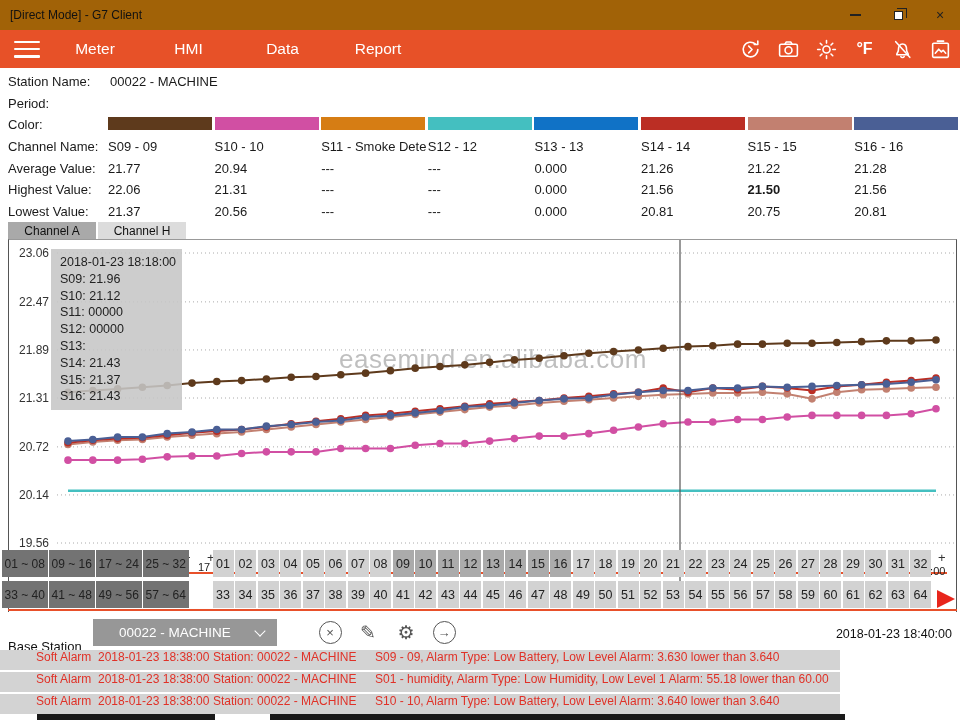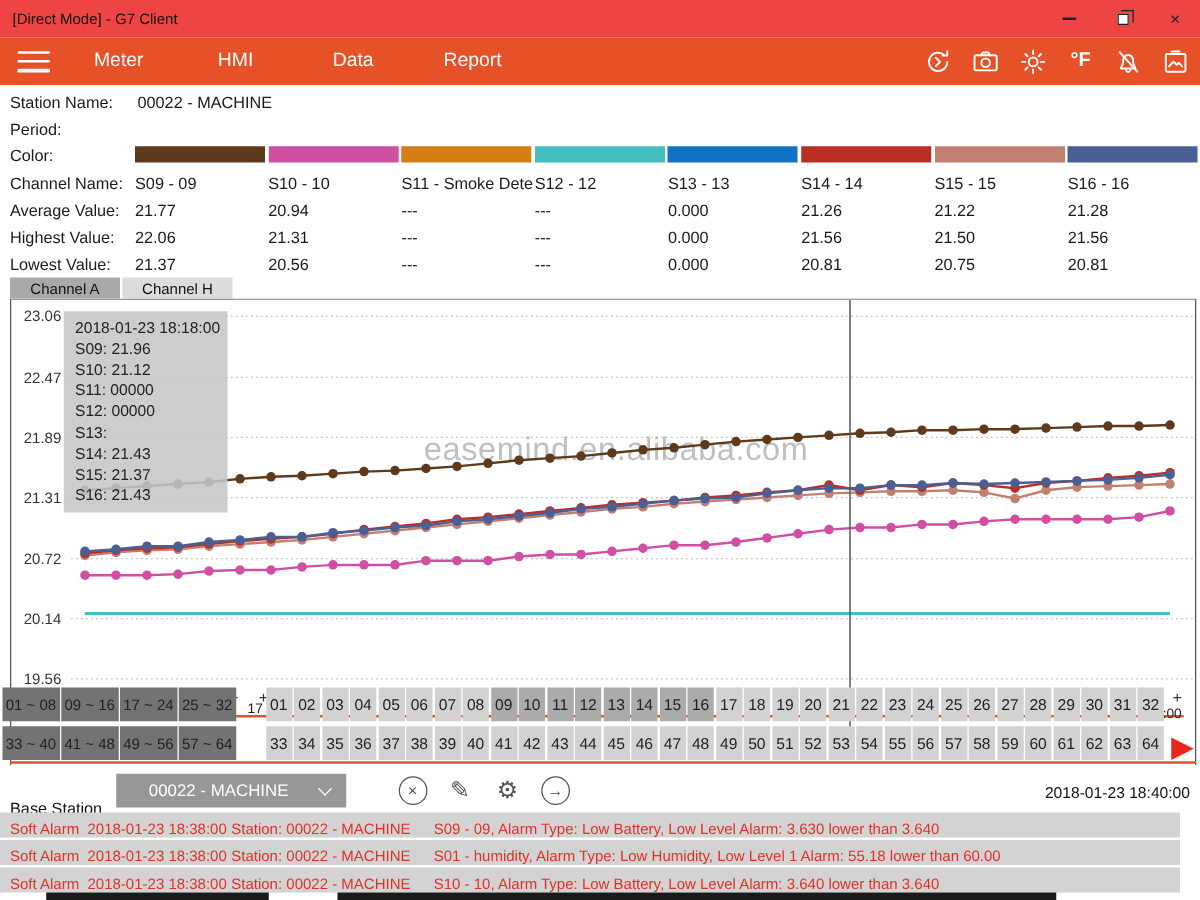--- a/index.html
+++ b/index.html
@@ -1,20 +1,20 @@
 <!DOCTYPE html>
 <html><head>
 <meta charset="utf-8">
 <style>
   * { margin:0; padding:0; box-sizing:border-box; }
   html,body { width:960px; height:720px; background:#fff; font-family:"Liberation Sans",sans-serif; }
   #app { position:relative; width:960px; height:720px; background:#fff; overflow:hidden; }
 
   
-  .titlebar { position:absolute; left:0; top:0; width:960px; height:30px; background:#ef4444; }
+  .titlebar { position:absolute; left:0; top:0; width:960px; height:30px; background:#a16207; }
   .title-text { position:absolute; left:10px; top:8px; font-size:12px; color:#111; }
   .win-btn { position:absolute; top:6px; width:20px; height:18px; display:flex; align-items:center; justify-content:center; color:#222; font-size:14px; cursor:default; }
   .wb-min { left:845px; } .wb-max { left:888px; } .wb-close { left:930px; }
   .min-bar { width:11px; height:1.5px; background:#222; }
   .restore-box { width:9px; height:9px; border:1.2px solid #222; position:relative; background:#fff; }
   .restore-box:before { content:""; position:absolute; left:2px; top:-4px; width:9px; height:9px; border:1.2px solid #222; border-left:none; border-bottom:none; }
 
   
   .navbar { position:absolute; left:0; top:30px; width:960px; height:38px; background:#E75128; display:flex; align-items:center; }
   .hamburger { margin-left:14px; width:26px; height:17px; display:flex; flex-direction:column; justify-content:space-between; }
@@ -67,21 +67,21 @@
   
   .footer-label { position:absolute; left:8px; top:627px; font-size:13px; color:#111;margin-top:12px; }
   .dropdown { position:absolute; left:93px; top:619px; width:184px; height:27px; background:#979797; color:#fff; font-size:13.5px; display:flex; align-items:center; padding-left:26px; }
   .dd-chev { position:absolute; right:13px; top:8px; width:8px; height:8px; border-right:1.6px solid #fff; border-bottom:1.6px solid #fff; transform:rotate(45deg); }
   .f-icon { position:absolute; top:619px; width:26px; height:26px; display:flex; align-items:center; justify-content:center; color:#555; }
   .circ { width:23px; height:23px; border:1.5px solid #555; border-radius:50%; display:flex; align-items:center; justify-content:center; font-size:13px; color:#555; }
   .glyph { font-size:19px; color:#555; }
   .footer-time { position:absolute; right:8px; top:627px; font-size:12.5px; color:#111; }
 
   
-  .alarm-row { position:absolute; left:0; width:944px; height:20px; background:#D3D3D3; display:flex; align-items:flex-end; color:#E0火; }
+  .alarm-row { position:absolute; left:0; width:840px; height:20px; background:#D3D3D3; display:flex; align-items:flex-start; color:#E0火;padding-left:28px; }
   .alarm-row span { color:#E03127; font-size:12px; white-space:nowrap; }
   .al-type { margin-left:8px; width:62px; }
   .al-time { width:115px; }
   .al-station { width:162px; }
 
   .bottom-bar { position:absolute; top:714px; height:6px; background:#1a1a1a; }
 </style>
 </head>
 <body>
 
@@ -197,21 +197,21 @@
         <div class="swatch" style="background: rgb(187, 46, 36);"></div>
         <div class="ch-cell" style="top: 22px;">S14 - 14</div>
         <div class="ch-cell" style="top: 44px;">21.26</div>
         <div class="ch-cell" style="top: 65px;">21.56</div>
         <div class="ch-cell" style="top: 87px;">20.81</div>
       </div>
       <div class="channel-col" style="left: 747.6px;">
         <div class="swatch" style="background: rgb(194, 128, 112);"></div>
         <div class="ch-cell" style="top: 22px;">S15 - 15</div>
         <div class="ch-cell" style="top: 44px;">21.22</div>
-        <div class="ch-cell" style="top: 65px;">21.50</div>
+        <div class="ch-cell" style="top: 65px; font-weight: bold;">21.50</div>
         <div class="ch-cell" style="top: 87px;">20.75</div>
       </div>
       <div class="channel-col" style="left: 854.2px;">
         <div class="swatch" style="background: rgb(74, 95, 149);"></div>
         <div class="ch-cell" style="top: 22px;">S16 - 16</div>
         <div class="ch-cell" style="top: 44px;">21.28</div>
         <div class="ch-cell" style="top: 65px;">21.56</div>
         <div class="ch-cell" style="top: 87px;">20.81</div>
       </div>
     </div>

